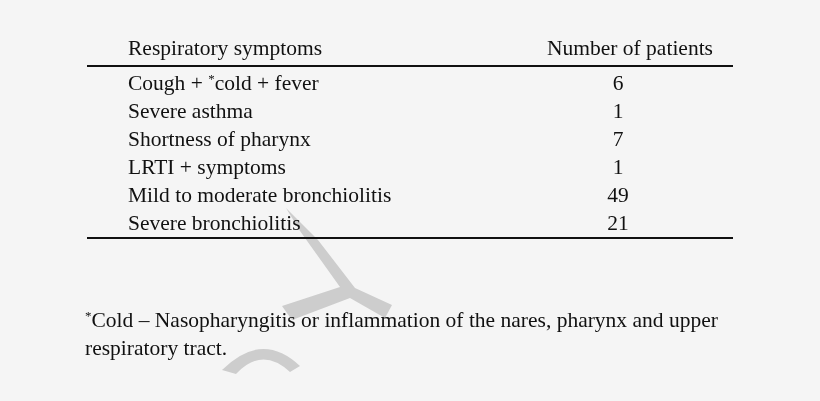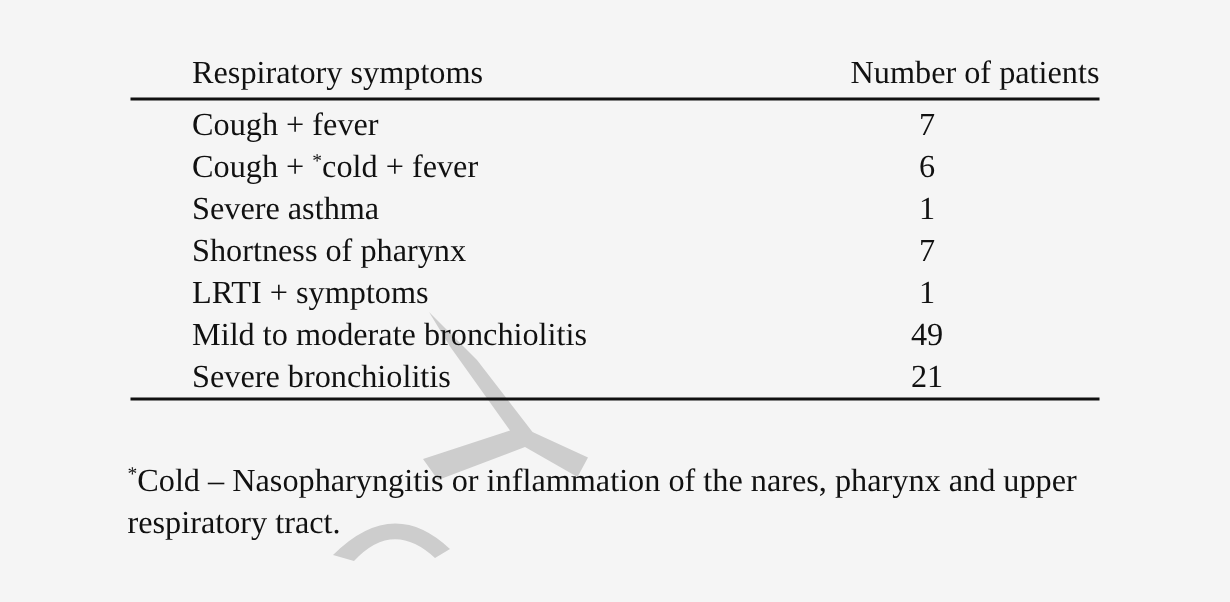--- a/index.html
+++ b/index.html
@@ -15,21 +15,21 @@
       position: absolute; left: 87px; top: 30px; width: 646px;
     }
     table { border-collapse: collapse; width: 646px; font-size: 21.5px; position: relative; z-index: 1; }
     th, td { font-weight: normal; padding: 0; height: 28px; line-height: 28px; white-space: nowrap; }
     thead tr { border-bottom: 2.5px solid #111; }
     thead th { height: 34px; line-height: 34px; vertical-align: top; padding-top: 1px; }
     tbody tr:last-child { border-bottom: 2.5px solid #111; }
     tbody tr:first-child td { padding-top: 2px; }
     .col-sym { text-align: left; padding-left: 41px; width: 380px; }
     .col-num { text-align: center; padding-left: 10px; }
-    th.col-num { text-align: right; padding-left: 39px; }
+    th.col-num { text-align: left; padding-left: 39px; }
     td.col-num { text-align: left; }
     td.col-num span { display: inline-block; width: 200px; text-align: center; margin-left: 0px; }
     sup { font-size: 13px; vertical-align: 7px; line-height: 0; }
     .footnote {
       position: absolute; left: 85px; top: 306px; width: 660px;
       font-size: 21.5px; line-height: 28px; z-index: 1;
     }
   </style>
 </head>
 <body>
@@ -43,24 +43,20 @@
 
 <div class="table-wrap">
   <table>
     <thead>
       <tr>
         <th class="col-sym">Respiratory symptoms</th>
         <th class="col-num">Number of patients</th>
       </tr>
     </thead>
     <tbody>
-      <tr>
-        <td class="col-sym"><span>Cough + fever</span></td>
-        <td class="col-num"><span>7</span></td>
-      </tr>
       <tr>
         <td class="col-sym"><span>Cough + </span><sup>*</sup><span>cold + fever</span></td>
         <td class="col-num"><span>6</span></td>
       </tr>
       <tr>
         <td class="col-sym"><span>Severe asthma</span></td>
         <td class="col-num"><span>1</span></td>
       </tr>
       <tr>
         <td class="col-sym"><span>Shortness of pharynx</span></td>

